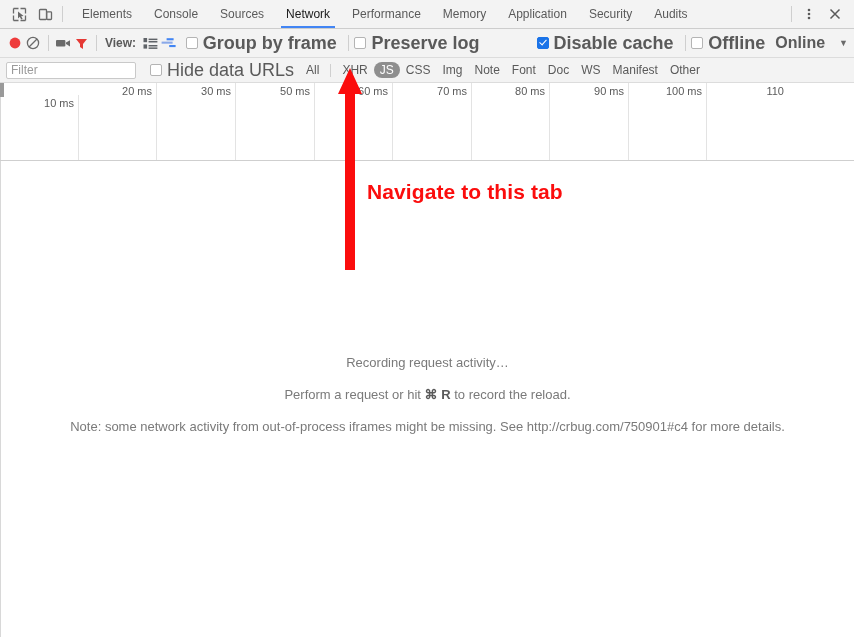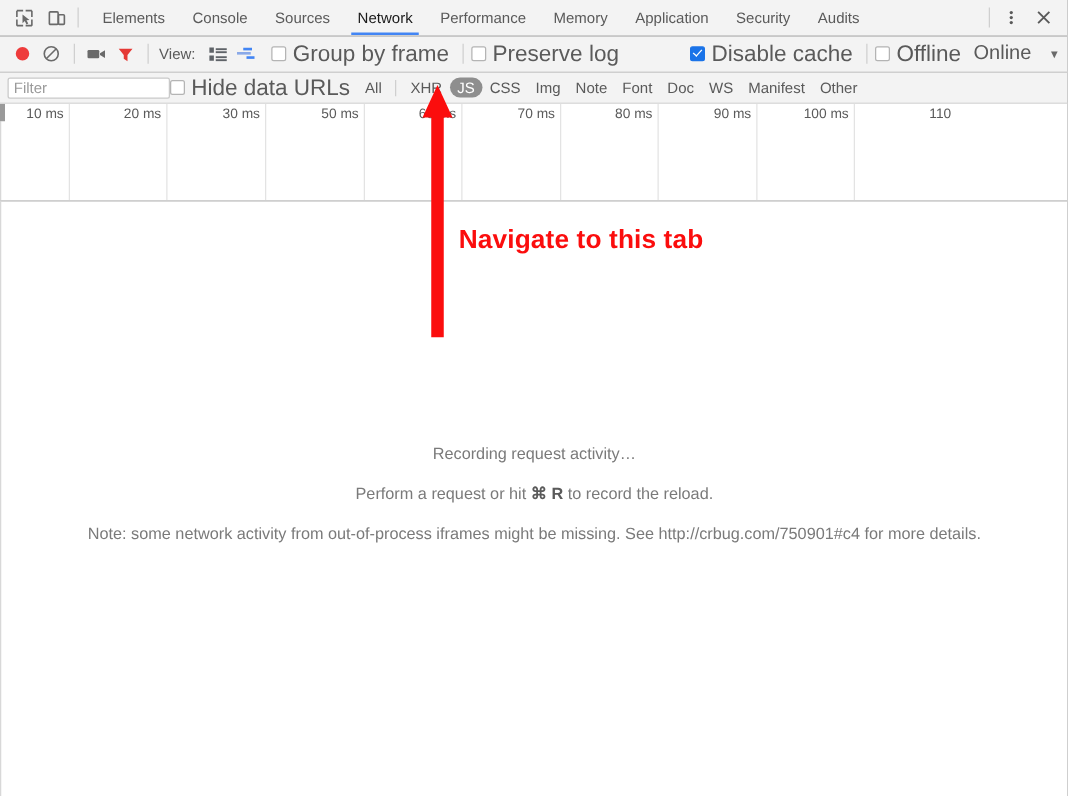--- a/index.html
+++ b/index.html
@@ -99,20 +99,21 @@
   
   .toolbar {
     height: 28px;
     min-height: 28px;
     display: flex;
     align-items: center;
     background: #f3f3f3;
     border-bottom: 1px solid #dcdcdc;
     padding: 0 6px;
     gap: 0px;
+    font-weight: bold;
   }
   .tool-btn {
     width: 26px;
     height: 24px;
     display: flex;
     align-items: center;
     justify-content: center;
     cursor: pointer;
   }
   .vsep {
@@ -196,20 +197,21 @@
     font-size: 12px;
     color: #333;
     padding: 0 4px;
     box-sizing: border-box;
     outline: none;
   }
   .filter-input::placeholder { color: #9a9a9a; }
   .hide-urls {
     display: flex;
     align-items: center;
+    margin-left: 14px;
     cursor: pointer;
     text-align: right;
   }
   .type-chips {
     display: flex;
     align-items: center;
     margin-left: 6px;
     gap: 0px;
   }
   .chip {
@@ -487,21 +489,21 @@
       <span class="chip">WS</span>
       <span class="chip">Manifest</span>
       <span class="chip">Other</span>
     </div>
   </div>
 
   <div class="timeline">
     <div class="tl-grip"></div>
     <div class="tl-leftline"></div>
     <div class="timeline-inner">
-      <div class="tick-cell" style="width:56px;">
+      <div class="tick-cell" style="width:79px;margin-top:12px;">
           <span class="tick-label">10 ms</span>
         </div>
       <div class="tick-cell" style="width:78px;">
           <span class="tick-label">20 ms</span>
         </div>
       <div class="tick-cell" style="width:79px;">
           <span class="tick-label">30 ms</span>
         </div>
       <div class="tick-cell" style="width:79px;">
           <span class="tick-label">50 ms</span>

